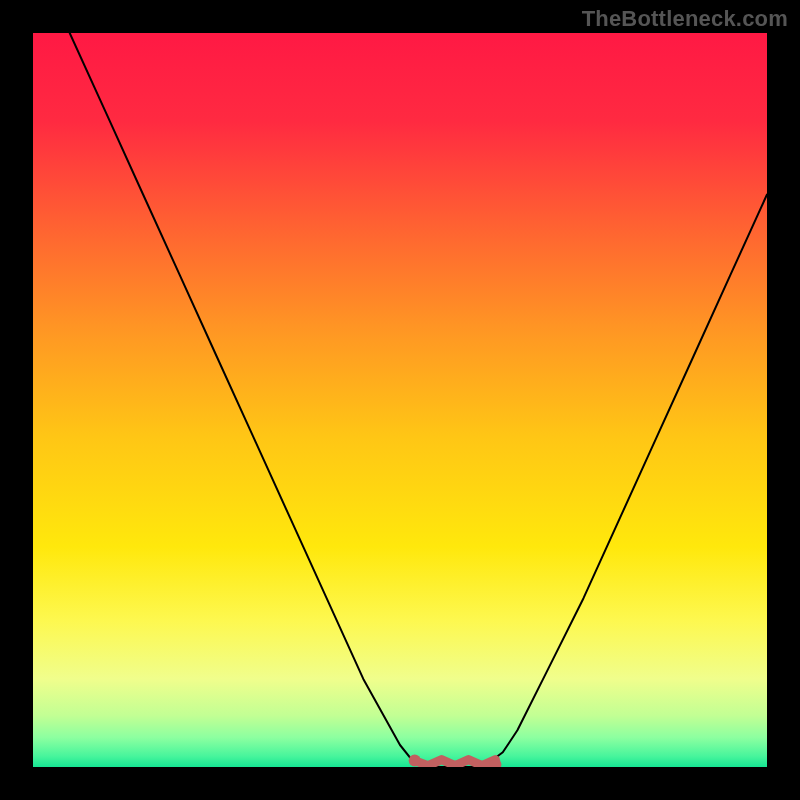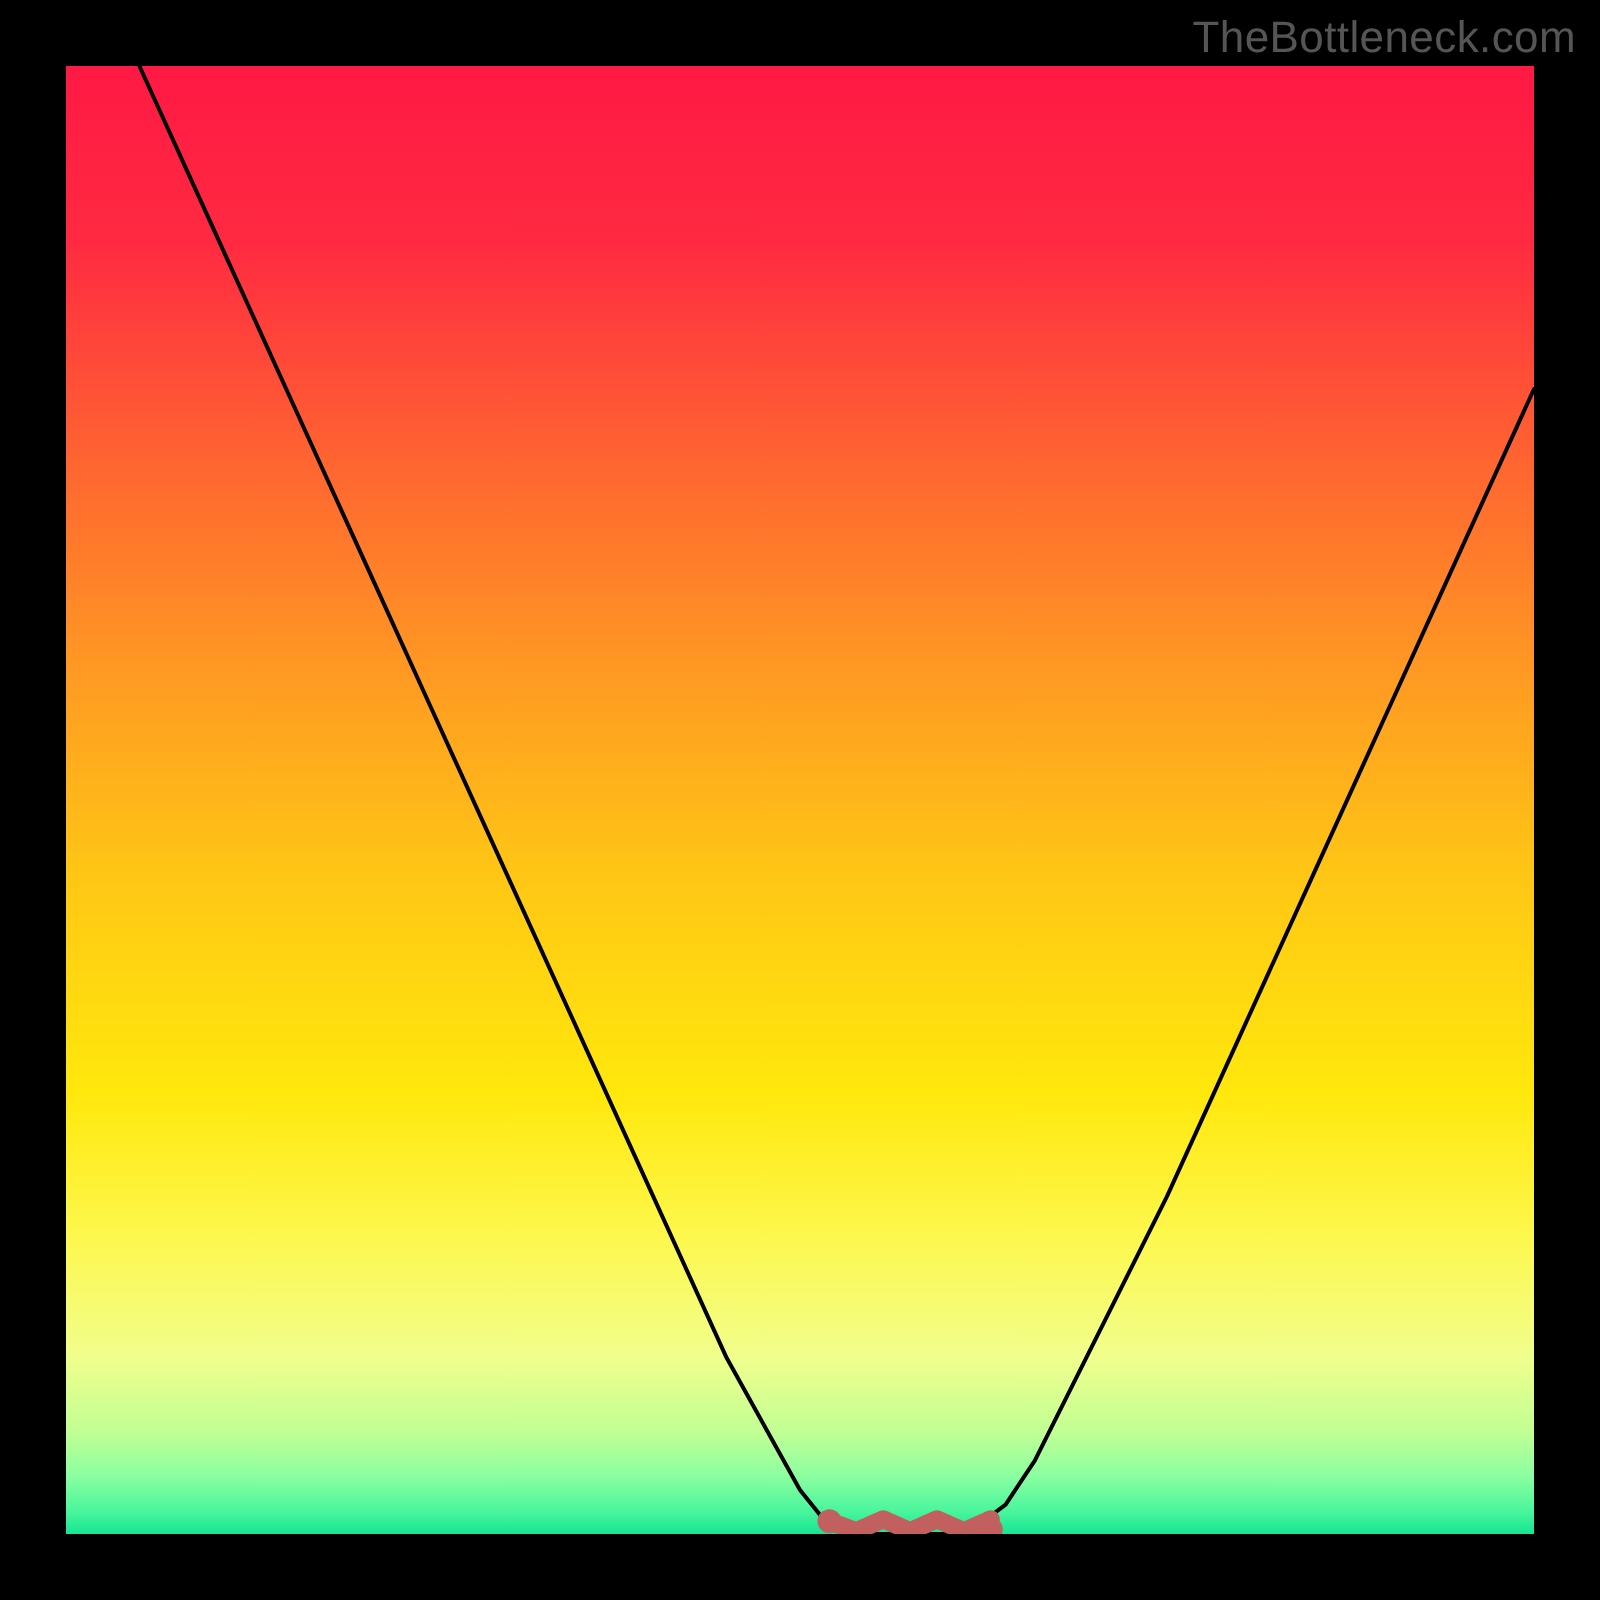--- a/index.html
+++ b/index.html
@@ -30,21 +30,21 @@
     top: 0;
     width: 100%;
     height: 100%;
   }
   .watermark {
     position: absolute;
     top: 6px;
     right: 12px;
     color: #555555;
     font-size: 22px;
-    font-weight: 400;
+    font-weight: 700;
     letter-spacing: 0.2px;
   }
   svg.curves {
     position: absolute;
     left: 0;
     top: 0;
     width: 100%;
     height: 100%;
   }
 </style>

